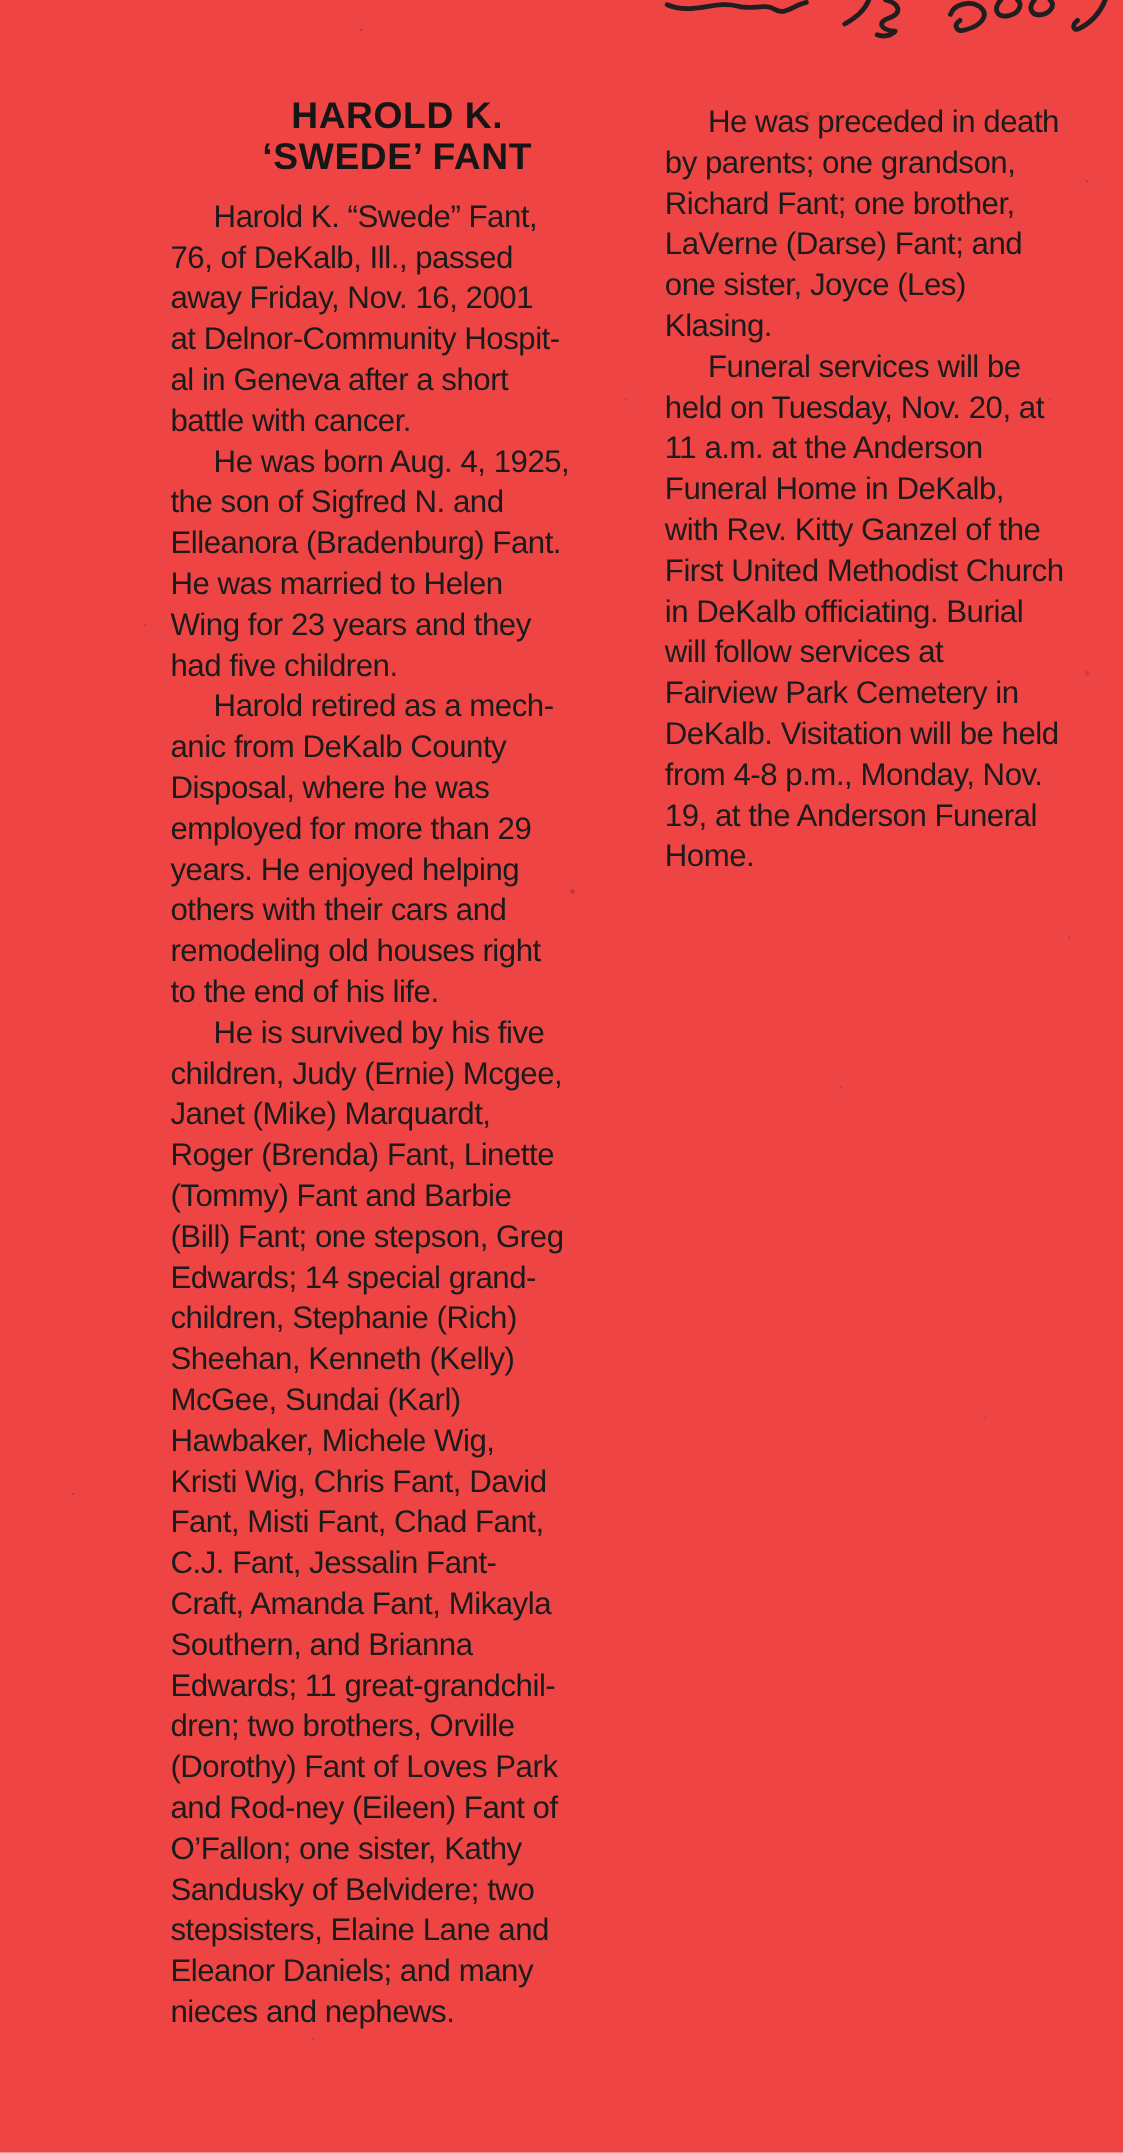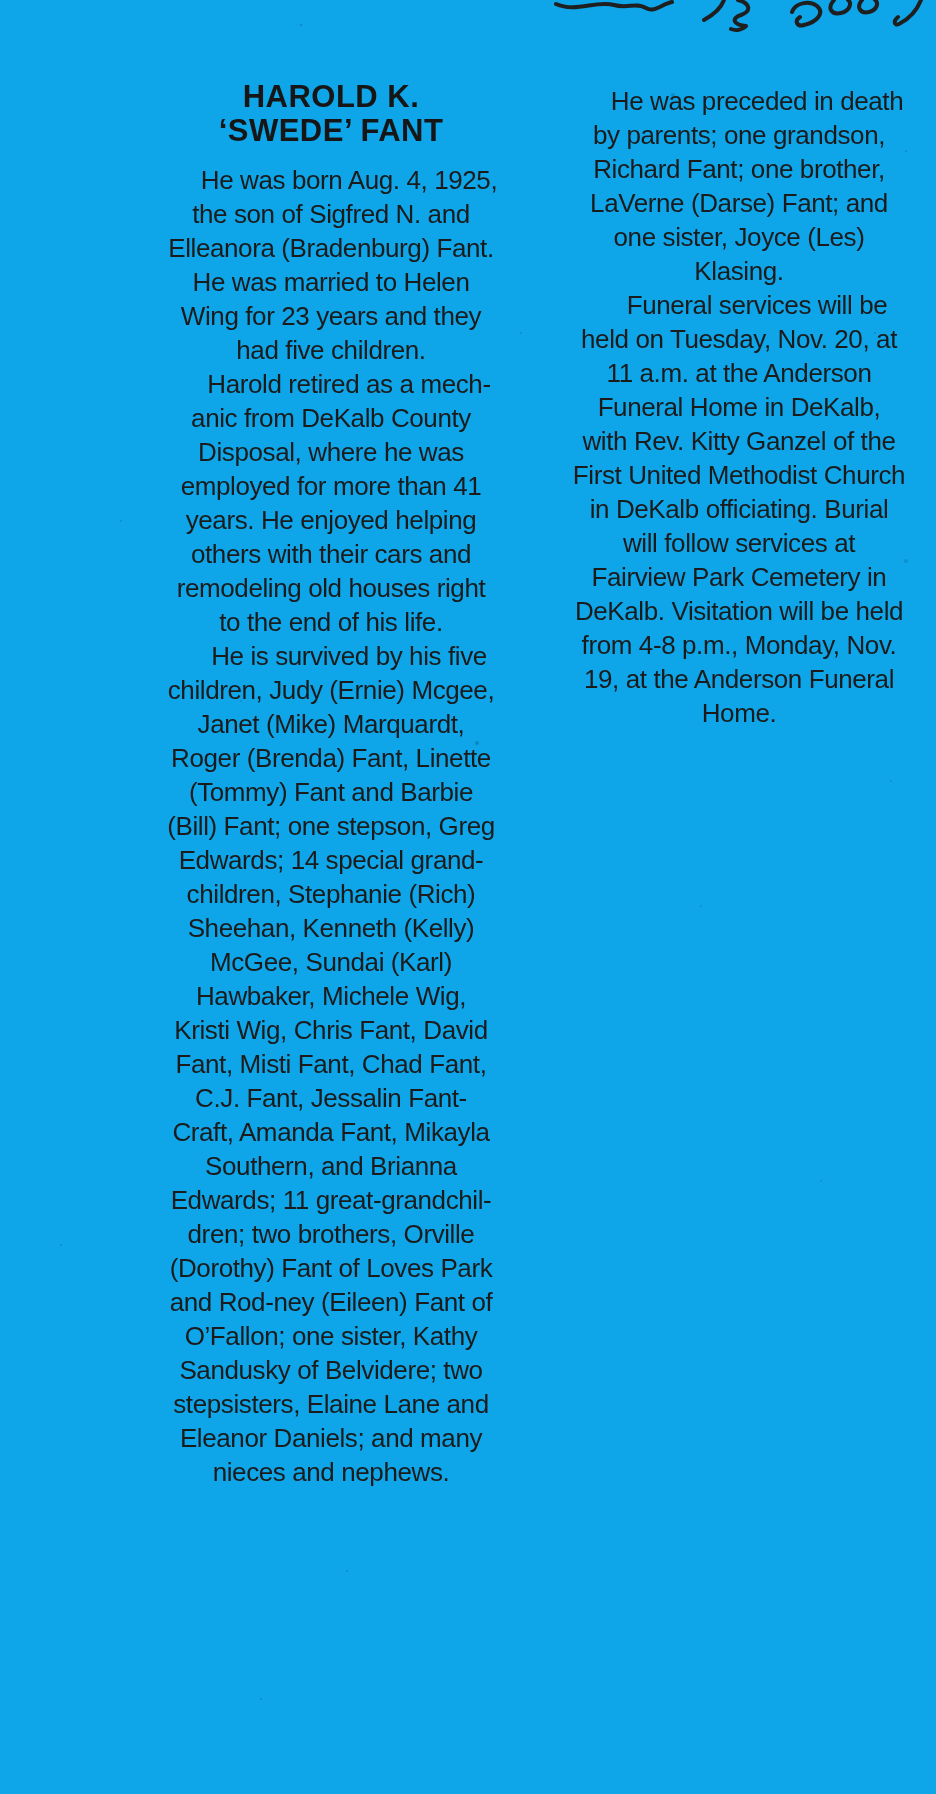--- a/index.html
+++ b/index.html
@@ -4,21 +4,21 @@
 <style>
   html, body {
     margin: 0;
     padding: 0;
     background: #ffffff;
   }
   .page {
     position: relative;
     width: 936px;
     height: 1794px;
-    background: #0ea5e9;
+    background: #ef4444;
     overflow: hidden;
     font-family: "Liberation Sans", sans-serif;
     color: #1a1a1a;
   }
   
   .handwriting {
     position: absolute;
     left: 0;
     top: 0;
     width: 936px;
@@ -55,21 +55,20 @@
   }
   .title .tline { display: block; }
   .para {
     margin: 0;
     font-size: 26px;
     line-height: 34px;
     letter-spacing: -0.4px;
     white-space: pre;          
     text-indent: 36px;         
     color: #1b1b1b;
-    text-align: center;
   }
   
   .speckles {
     position: absolute;
     left: 0; top: 0;
     width: 2px; height: 2px;
     border-radius: 50%;
     background: transparent;
     box-shadow:
       300px 24px 0 0 rgba(0,0,0,0.20),
@@ -102,30 +101,36 @@
     <path d="M 834 0 C 827 8, 831 15, 841 13 C 850 11, 852 3, 848 0"></path>
     <path d="M 862 0 C 856 7, 860 14, 869 12 C 877 10, 879 3, 875 0"></path>
     <path d="M 921 0 C 917 10, 909 19, 899 24 C 894 26, 893 21, 898 17"></path>
   </svg>
 
   <div class="col col-left">
     <h1 class="title">
       <span class="tline">HAROLD K.</span>
       <span class="tline">‘SWEDE’ FANT</span>
     </h1>
+    <p class="para">Harold K. “Swede” Fant,
+76, of DeKalb, Ill., passed
+away Friday, Nov. 16, 2001
+at Delnor-Community Hospit-
+al in Geneva after a short
+battle with cancer.</p>
     <p class="para">He was born Aug. 4, 1925,
 the son of Sigfred N. and
 Elleanora (Bradenburg) Fant.
 He was married to Helen
 Wing for 23 years and they
 had five children.</p>
     <p class="para">Harold retired as a mech-
 anic from DeKalb County
 Disposal, where he was
-employed for more than 41
+employed for more than 29
 years. He enjoyed helping
 others with their cars and
 remodeling old houses right
 to the end of his life.</p>
     <p class="para">He is survived by his five
 children, Judy (Ernie) Mcgee,
 Janet (Mike) Marquardt,
 Roger (Brenda) Fant, Linette
 (Tommy) Fant and Barbie
 (Bill) Fant; one stepson, Greg

